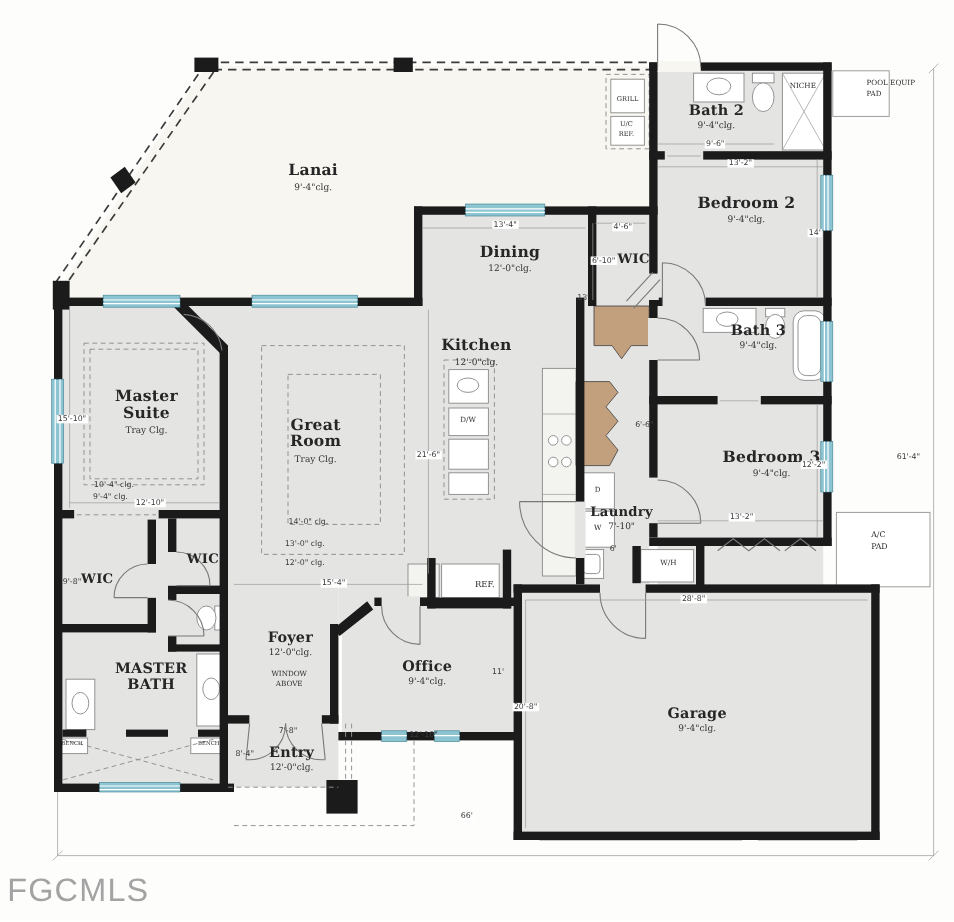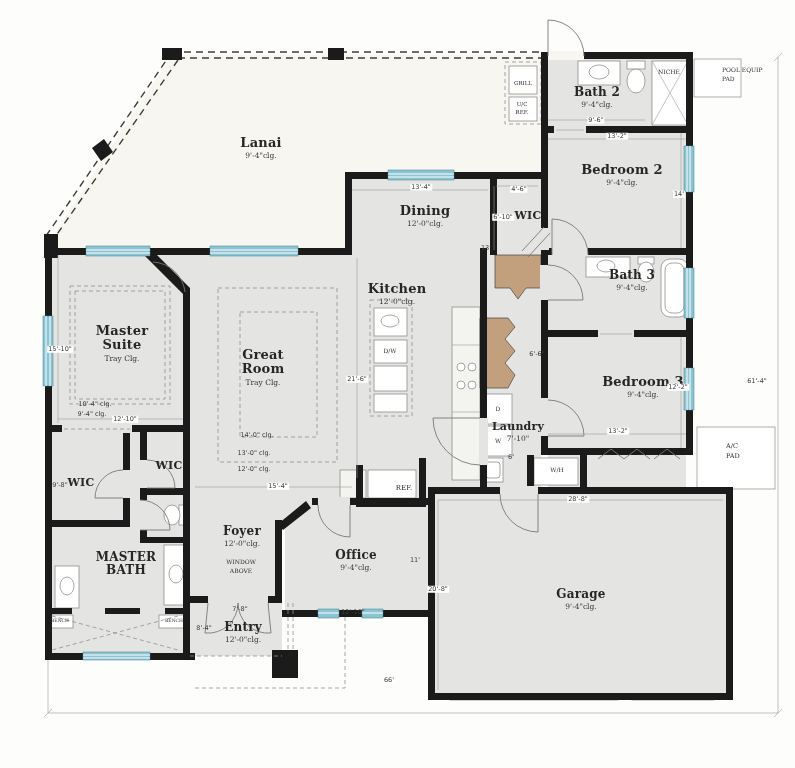--- a/index.html
+++ b/index.html
@@ -341,13 +341,14 @@
       <div class="fx-label" style="left: 404px; top: 488px; font-size: 7px;">REF.</div>
       <div class="fx-label" style="left: 390px; top: 351px; font-size: 6px;">D/W</div>
       <div class="fx-label" style="left: 498px; top: 409px; font-size: 6px;">D</div>
       <div class="fx-label" style="left: 498px; top: 441px; font-size: 6px;">W</div>
       <div class="fx-label" style="left: 60px; top: 621px; font-size: 4.5px;">BENCH</div>
       <div class="fx-label" style="left: 174px; top: 621px; font-size: 4.5px;">BENCH</div>
       <div class="fx-label" style="left: 241px; top: 562px; font-size: 6px;">WINDOW</div>
       <div class="fx-label" style="left: 241px; top: 571px; font-size: 6px;">ABOVE</div>
     </div>
 
+  <div id="watermark">FGCMLS</div>
 </div>
 
 </body></html>

